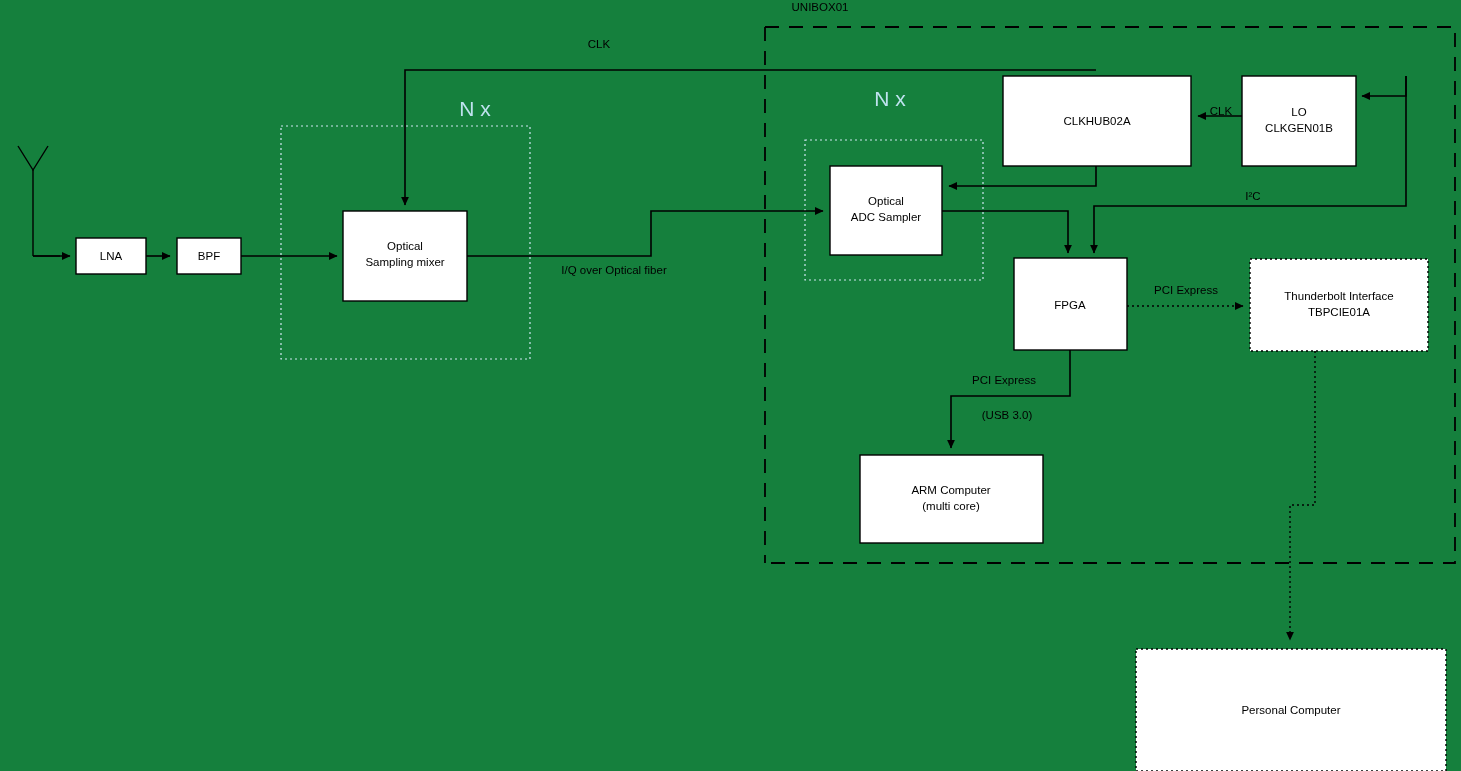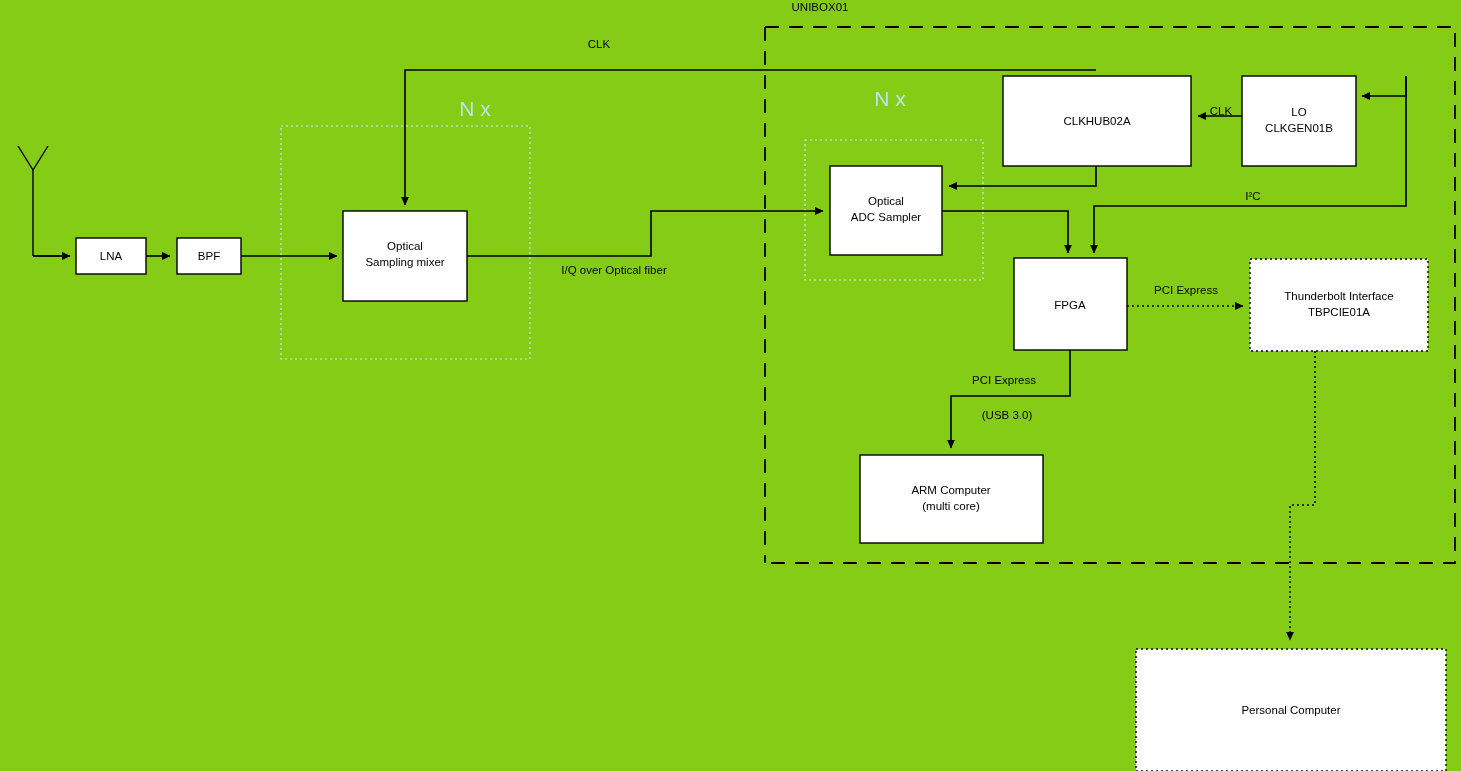--- a/index.html
+++ b/index.html
@@ -4,21 +4,21 @@
 <style>
   html, body {
     margin: 0;
     padding: 0;
     background: #ffffff;
   }
   #root {
     position: relative;
     width: 1461px;
     height: 771px;
-    background: #84cc16;
+    background: #15803d;
     font-family: "Liberation Sans", sans-serif;
     overflow: hidden;
   }
   svg.diagram {
     position: absolute;
     left: 0;
     top: 0;
     width: 1461px;
     height: 771px;
   }

